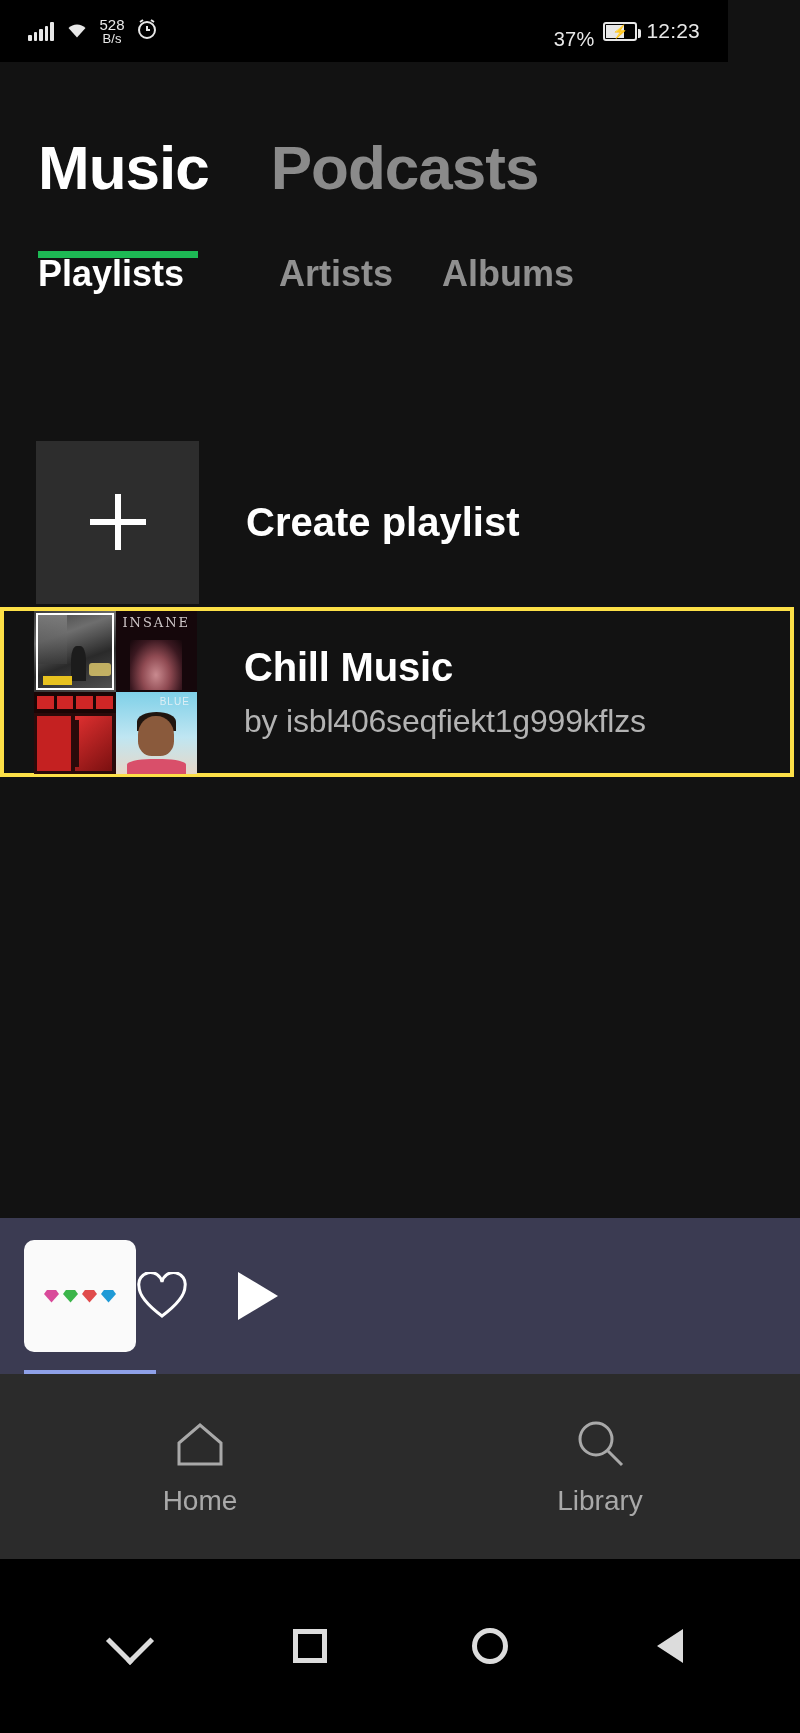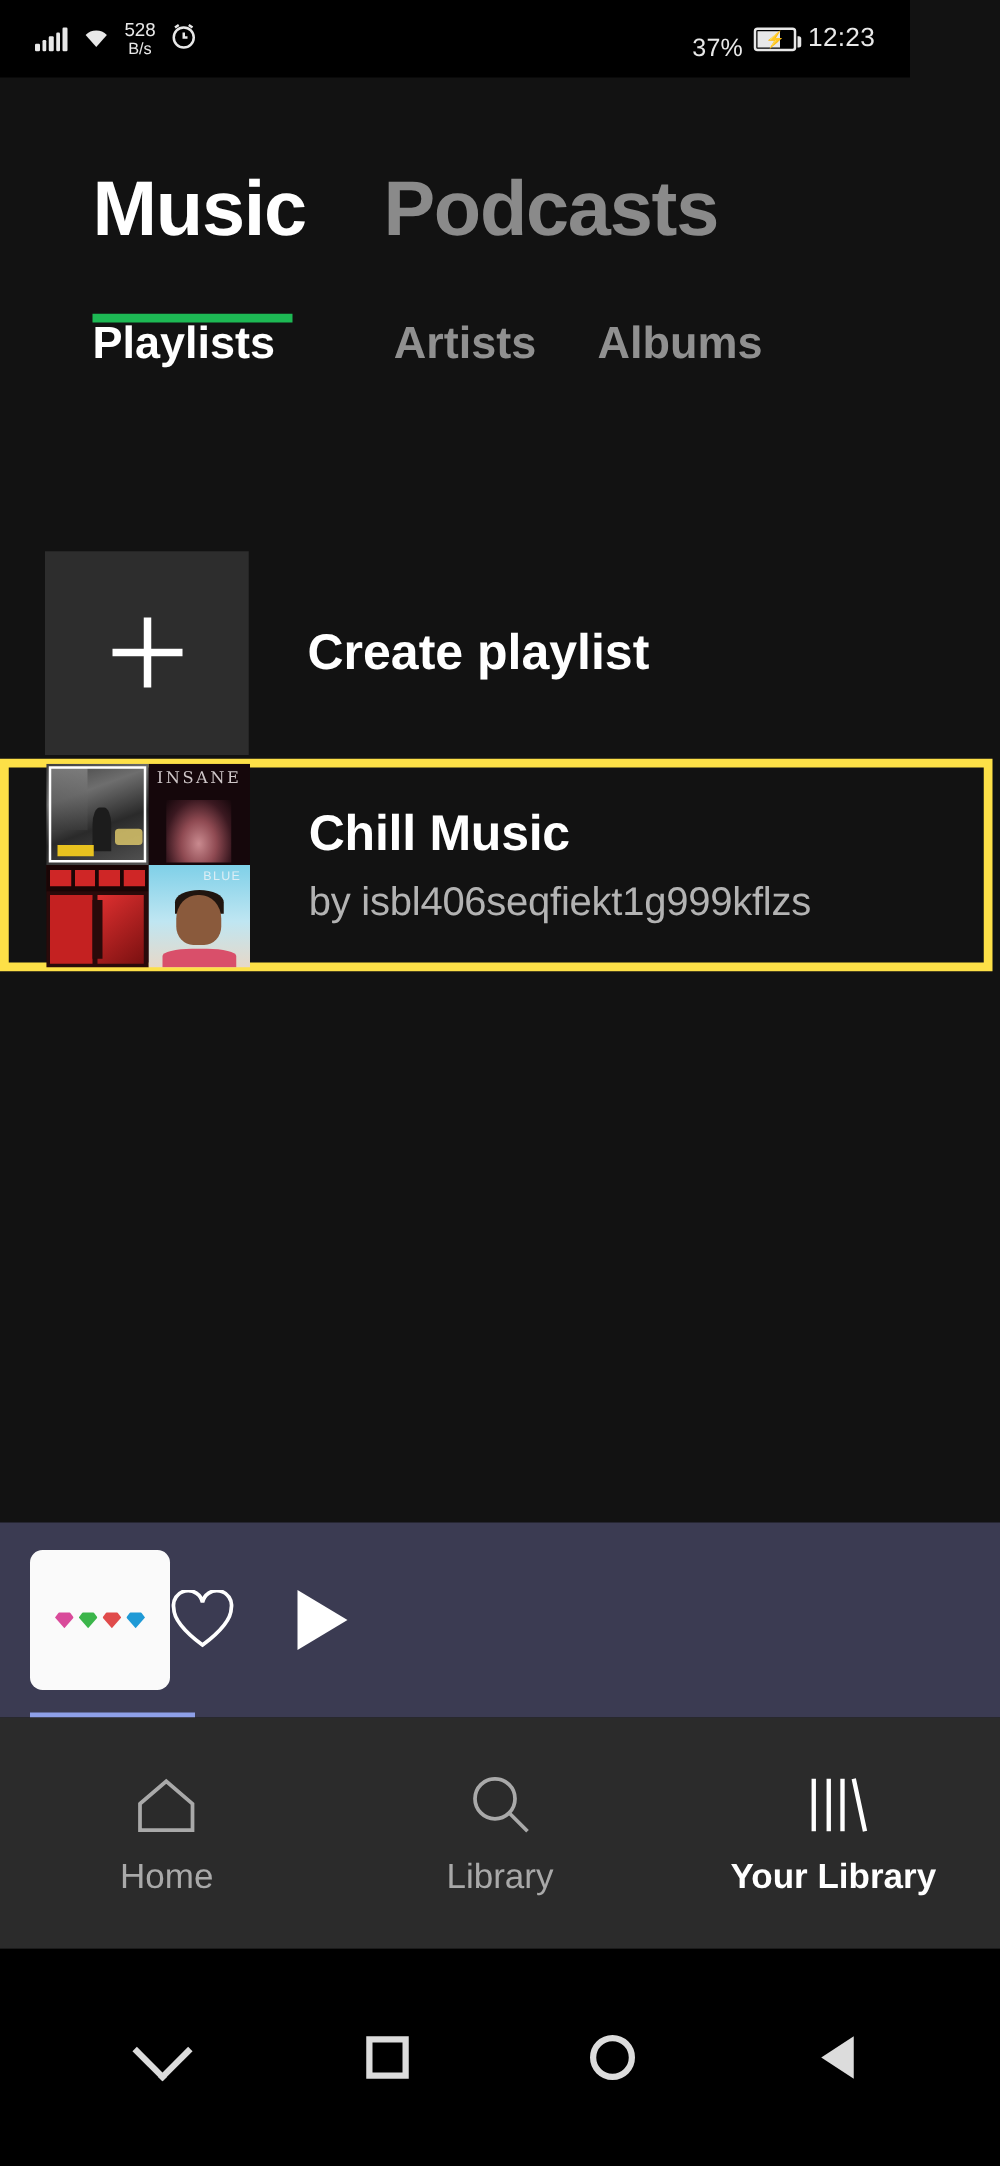--- a/index.html
+++ b/index.html
@@ -37,42 +37,42 @@
     display:flex; align-items:center; justify-content:center;
   }
   .batt:after{
     content:""; position:absolute; right:-6px; top:5px;
     width:3px; height:9px; background:#e8e8e8; border-radius:0 2px 2px 0;
   }
   .batt .fillbox{ position:absolute; left:1px; top:1px; bottom:1px; width:60%; background:#e8e8e8; }
   .bolt{ position:relative; z-index:2; font-size:13px; color:#000; line-height:1; }
 
   
-  .header{ position:absolute; left:0; top:62px; width:800px;padding-left:36px; }
+  .header{ position:absolute; left:0; top:62px; width:800px; }
   .maintabs{ display:flex; align-items:baseline; padding:75px 0 0 38px; gap:62px; }
   .maintab{ font-size:62px; font-weight:bold; letter-spacing:-1px; line-height:1; }
   .maintab.active{ color:#fff; }
   .maintab.idle{ color:#8a8a8a; }
 
   .subtabs{ display:flex; padding:57px 0 0 38px; gap:0; position:relative; }
   .subtab{ font-size:36px; font-weight:bold; line-height:1; }
   .subtab.active{ color:#fff; }
   .subtab.idle{ color:#909090; }
   .st1{ width:241px; }
   .st2{ width:163px; }
   .underline{
     position:absolute; left:38px; top:52px;
     width:160px; height:7px; background:#1db954;
   }
 
   
   .list{ position:absolute; left:0; top:437px; width:800px; }
   .row{ display:flex; align-items:center; height:170px; padding-left:36px; }
   .row.highlight{
-    border:7px solid #fde047; margin:0 6px 0 0;
+    border:4px solid #fde047; margin:0 6px 0 0;
     width:794px; padding-left:30px;
   }
   .thumb{ width:163px; height:163px; flex:0 0 163px; }
   .thumb.create{
     background:#2d2d2d; display:flex; align-items:center; justify-content:center;
   }
   .plus{ position:relative; width:56px; height:56px; }
   .plus:before,.plus:after{
     content:""; position:absolute; background:#fff;
   }
@@ -318,28 +318,20 @@
     </div>
     <div class="navitem idle">
       <span class="navicon">
         <svg width="54" height="52" viewBox="0 0 54 52">
           <circle cx="23" cy="21" r="16" fill="none" stroke="#a9a9a9" stroke-width="3"></circle>
           <path d="M35 33 L49 47" stroke="#a9a9a9" stroke-width="3"></path>
         </svg>
       </span>
       <span class="navlabel">Library</span>
     </div>
-    <div class="navitem active">
-      <span class="navicon">
-        <svg width="58" height="50" viewBox="0 0 58 50">
-          <path d="M13 4 V46 M25 4 V46 M36 4 V46 M45 4 L54 46" stroke="#ffffff" stroke-width="3.5" fill="none"></path>
-        </svg>
-      </span>
-      <span class="navlabel">Your Library</span>
-    </div>
   </div>
 
   <div class="sysnav">
     <span class="sysbtn">
         <span class="chev"></span>
       </span>
     <span class="sysbtn">
         <span class="sq"></span>
       </span>
     <span class="sysbtn">

